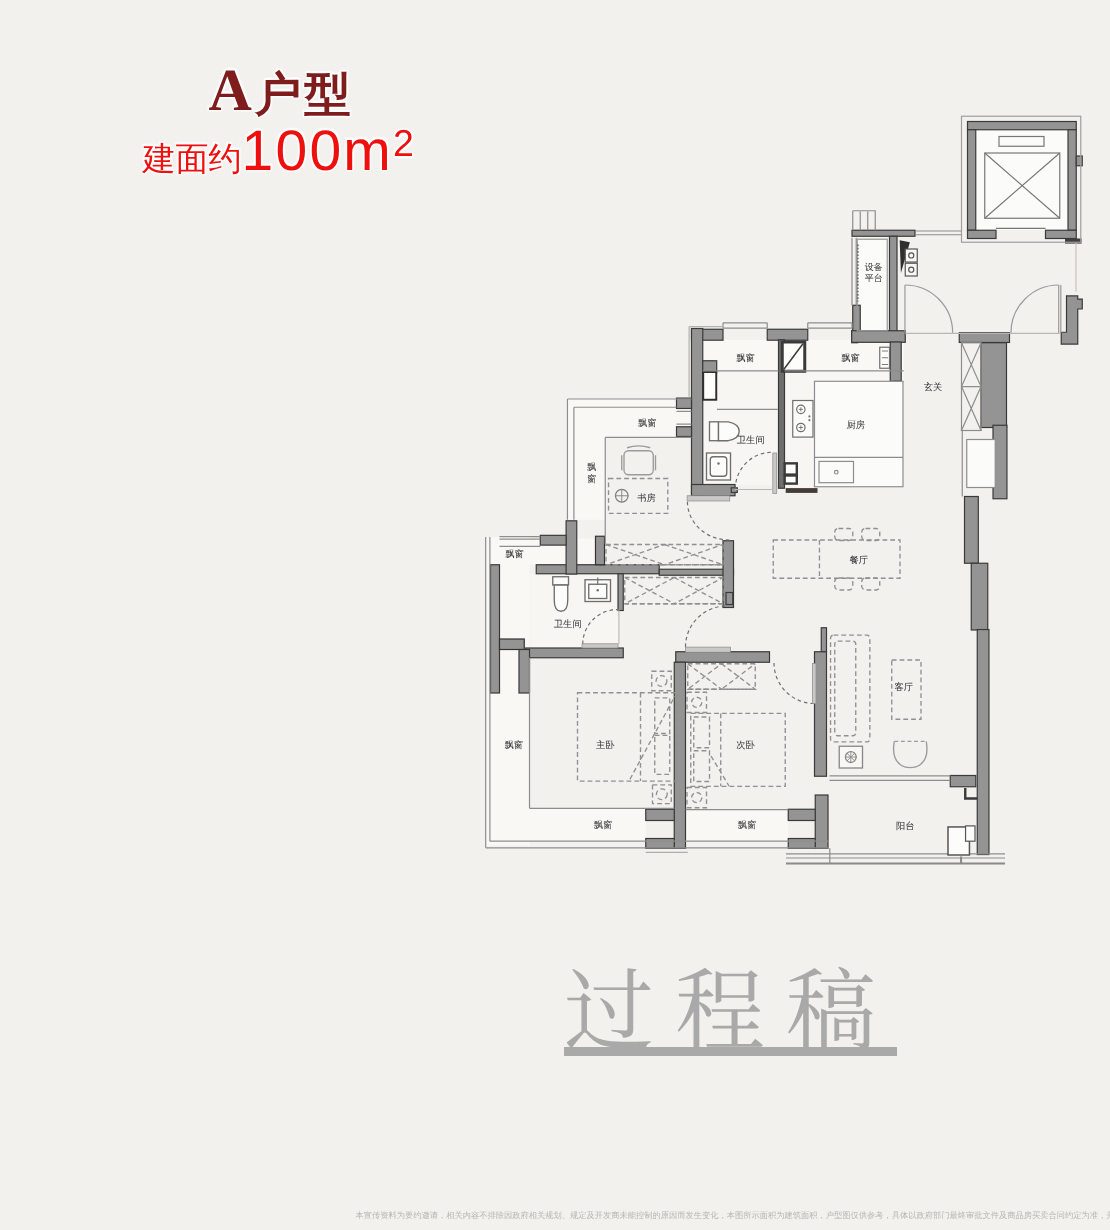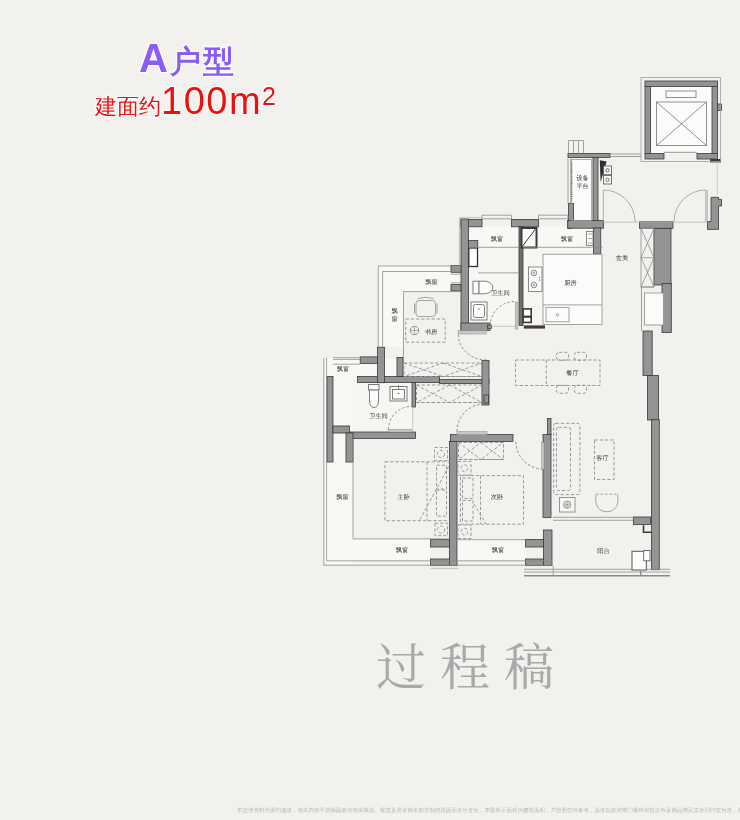--- a/index.html
+++ b/index.html
@@ -1,22 +1,22 @@
 <!DOCTYPE html>
 <html><head>
 <meta charset="utf-8">
 <style>
 html,body{margin:0;padding:0;width:740px;height:820px;background:#f2f1ee;overflow:hidden;}
 body{font-family:"Liberation Sans",sans-serif;position:relative;}
-.t1{position:absolute;left:139px;top:36px;font-weight:bold;font-size:31px;letter-spacing:2px;color:#8b5cf6;text-shadow:0 0 2px #fff,0 0 2px #fff,1px 1px 1px #fff,-1px -1px 1px #fff,1px -1px 1px #fff,-1px 1px 1px #fff;}
+.t1{position:absolute;left:139px;top:36px;font-weight:bold;font-size:31px;letter-spacing:2px;color:#7f1d1d;text-shadow:0 0 2px #fff,0 0 2px #fff,1px 1px 1px #fff,-1px -1px 1px #fff,1px -1px 1px #fff,-1px 1px 1px #fff;font-family:Liberation Serif, serif;}
 .t1 .big{font-size:40px;}
 .t2{position:absolute;left:95px;top:80px;font-weight:normal;font-size:22px;color:#ee100f;text-shadow:0 0 2px #fff,0 0 2px #fff,1px 1px 1px #fff,-1px -1px 1px #fff,1px -1px 1px #fff,-1px 1px 1px #fff;}
 .t2 .num{font-size:38px;letter-spacing:1.5px;}
 .t2 .sup{font-size:25px;vertical-align:9px;}
-.wm{position:absolute;left:376px;top:627px;font-family:"Liberation Serif","Noto Serif CJK SC","Noto Serif TC",serif;font-size:50px;color:#a9a9a9;letter-spacing:14px;white-space:nowrap;}
+.wm{position:absolute;left:376px;top:627px;font-family:"Liberation Serif","Noto Serif CJK SC","Noto Serif TC",serif;font-size:60px;color:#a9a9a9;letter-spacing:14px;white-space:nowrap;text-decoration:underline;}
 .fine{position:absolute;left:237px;top:807px;font-size:5.5px;color:#b7b5b2;white-space:nowrap;letter-spacing:0px;}
 </style>
 </head>
 <body>
 
 <div class="t1"><span class="big">A</span>户型</div>
 
 <div class="t2">建面约<span class="num">100m<span class="sup">2</span></span></div>
 
 <svg width="740" height="820" viewBox="0 0 740 820" style="position:absolute;left:0;top:0">

